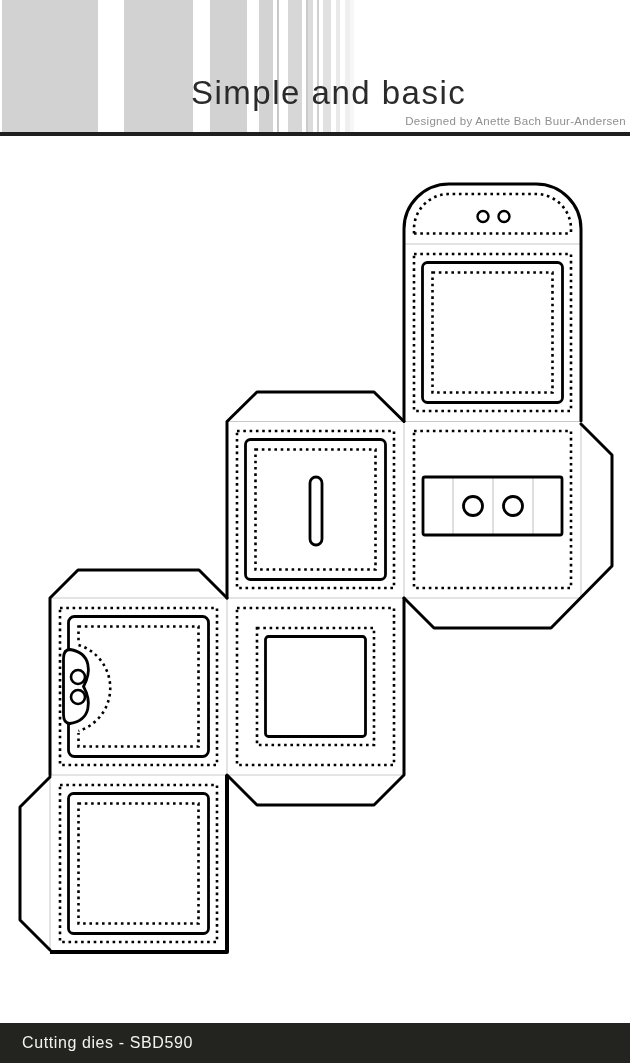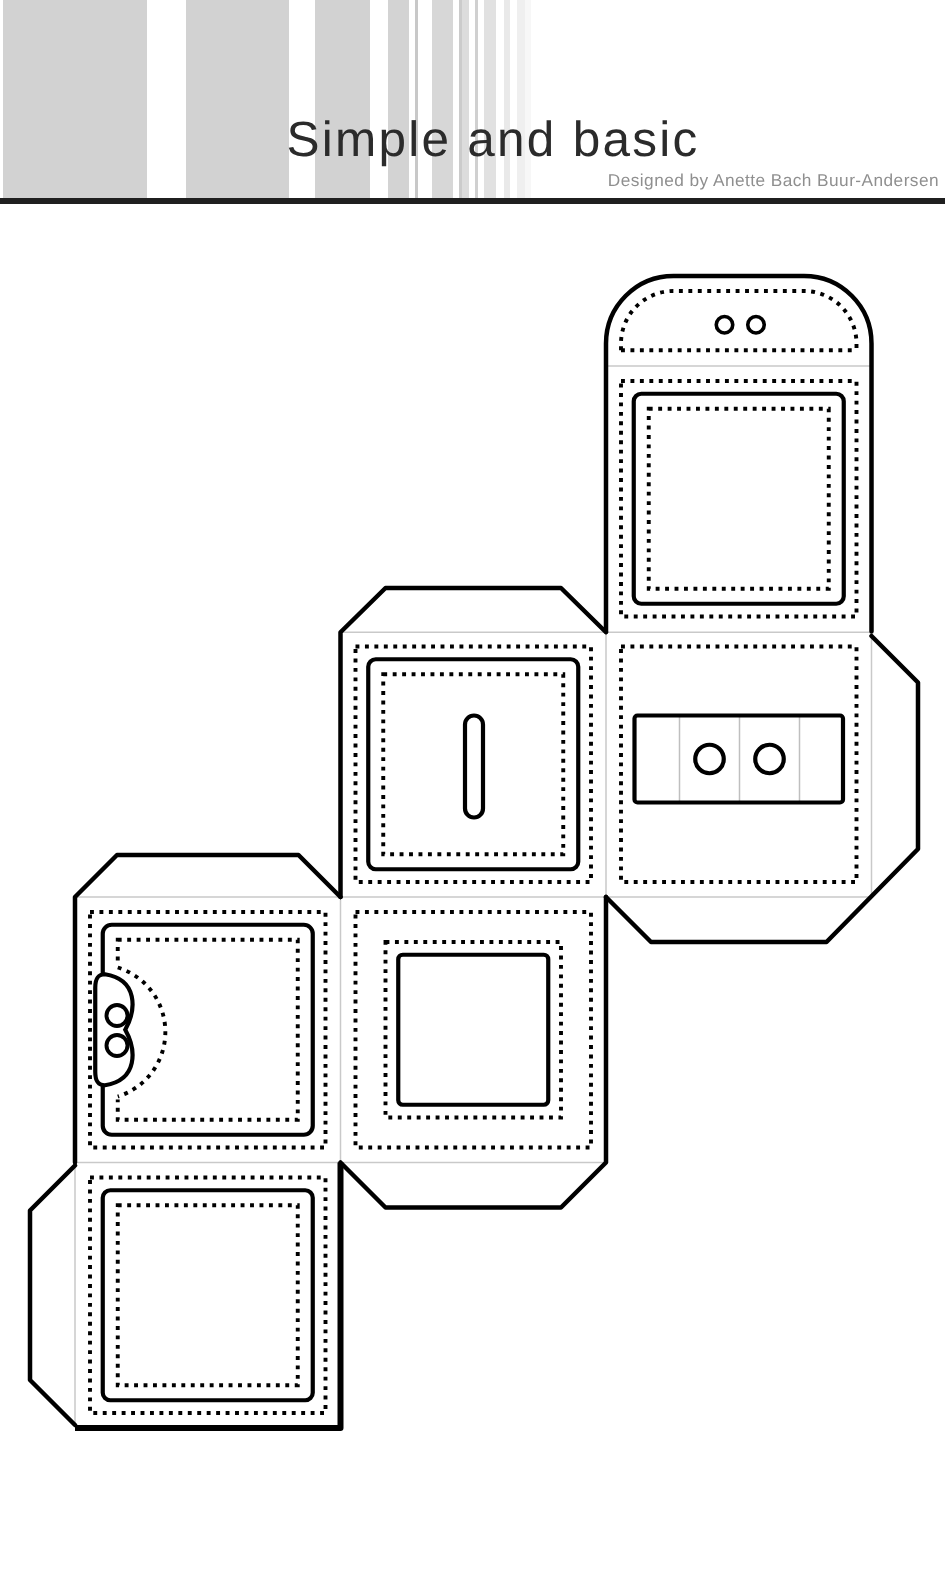--- a/index.html
+++ b/index.html
@@ -150,14 +150,17 @@
 
     <g>
       <path class="cut" d="M 50,777 L 20,807 V 920 L 50,950"></path>
       <path class="cutthick" d="M 227,775 V 952 H 50"></path>
       <rect class="dot" x="60" y="785" width="157" height="157"></rect>
       <rect class="frame" x="68.5" y="793.5" width="140" height="140" rx="5"></rect>
       <rect class="dot" x="78.5" y="803.5" width="120" height="120"></rect>
     </g>
   </svg>
 
+  <div class="footer-bar">
+    <span class="footer-label">Cutting dies - SBD590</span>
+  </div>
 
 </div>
 
 </body></html>

